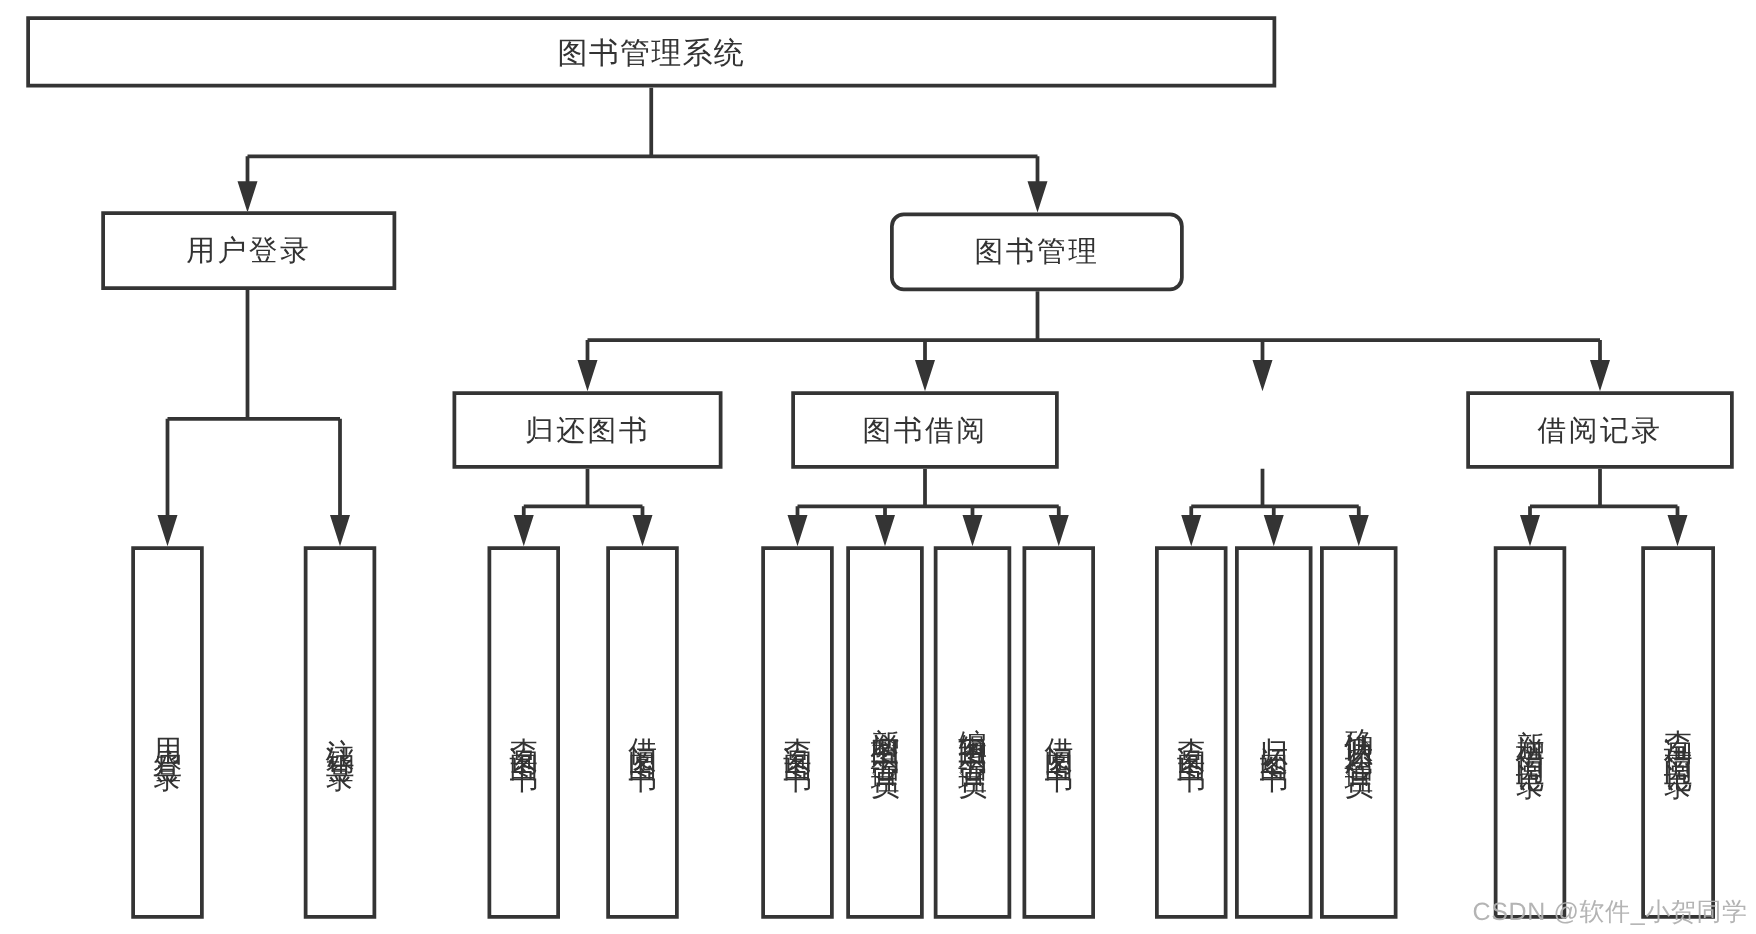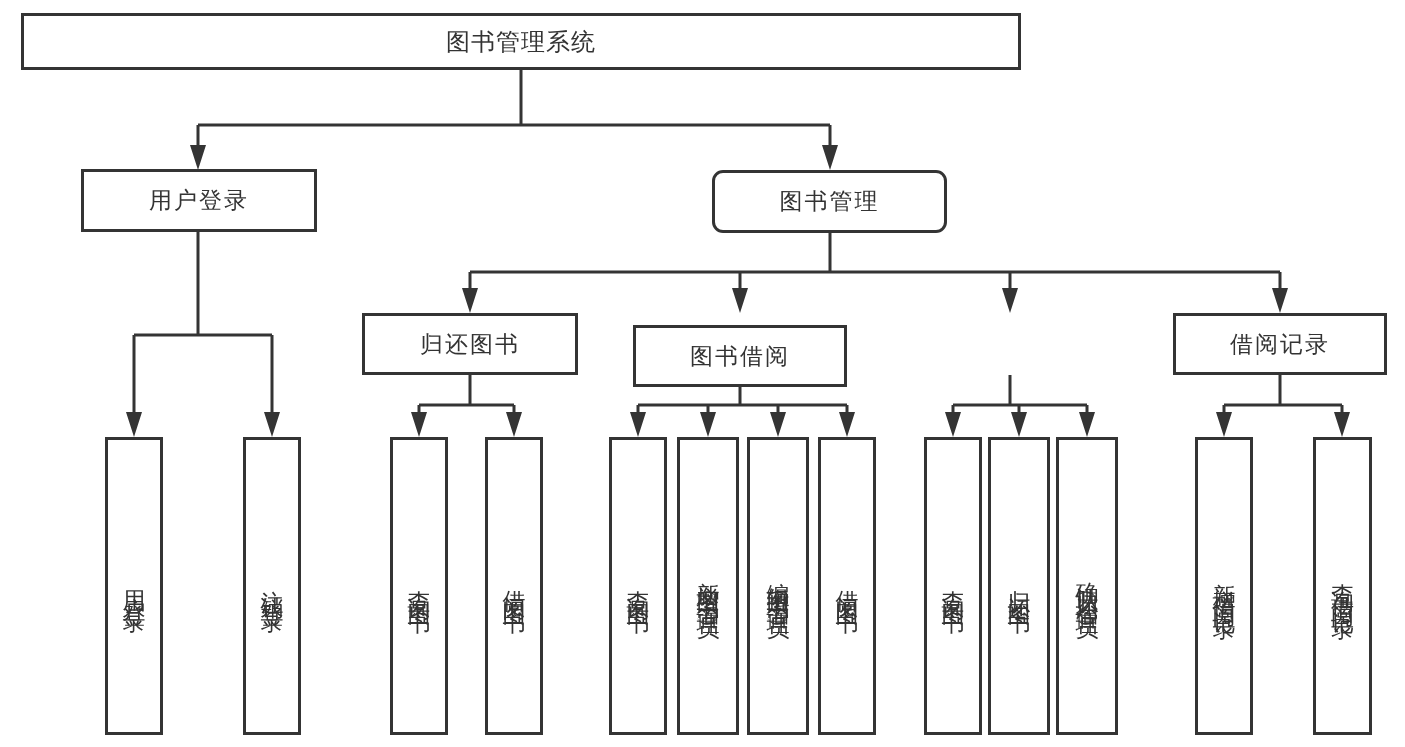--- a/index.html
+++ b/index.html
@@ -110,21 +110,21 @@
   <div class="box" style="left:81px; top:169px; width:236px; height:63px;">
     <span class="hlabel">用户登录</span>
   </div>
   <div class="box" style="left:712px; top:170px; width:235px; height:63px;border-radius:11px;">
     <span class="hlabel">图书管理</span>
   </div>
 
   <div class="box" style="left:362px; top:313px; width:216px; height:62px;">
     <span class="hlabel">归还图书</span>
   </div>
-  <div class="box" style="left:633px; top:325px; width:214px; height:62px;">
+  <div class="box" style="left:633px; top:313px; width:214px; height:62px;">
     <span class="hlabel">图书借阅</span>
   </div>
   <div class="box" style="left:1173px; top:313px; width:214px; height:62px;">
     <span class="hlabel">借阅记录</span>
   </div>
 
   <div class="box" style="left:105px; top:437px; width:58px; height:298px;">
     <span class="vlabel">用户登录</span>
   </div>
   <div class="box" style="left:243px; top:437px; width:58px; height:298px;">
@@ -161,14 +161,15 @@
     <span class="vlabel tight">确认归还（管理员）</span>
   </div>
 
   <div class="box" style="left:1195px; top:437px; width:58px; height:298px;">
     <span class="vlabel">新增借阅记录</span>
   </div>
   <div class="box" style="left:1313px; top:437px; width:59px; height:298px;">
     <span class="vlabel">查询借阅记录</span>
   </div>
 
+  <div class="watermark">CSDN @软件_小贺同学</div>
 
 </div>
 
 </body></html>

